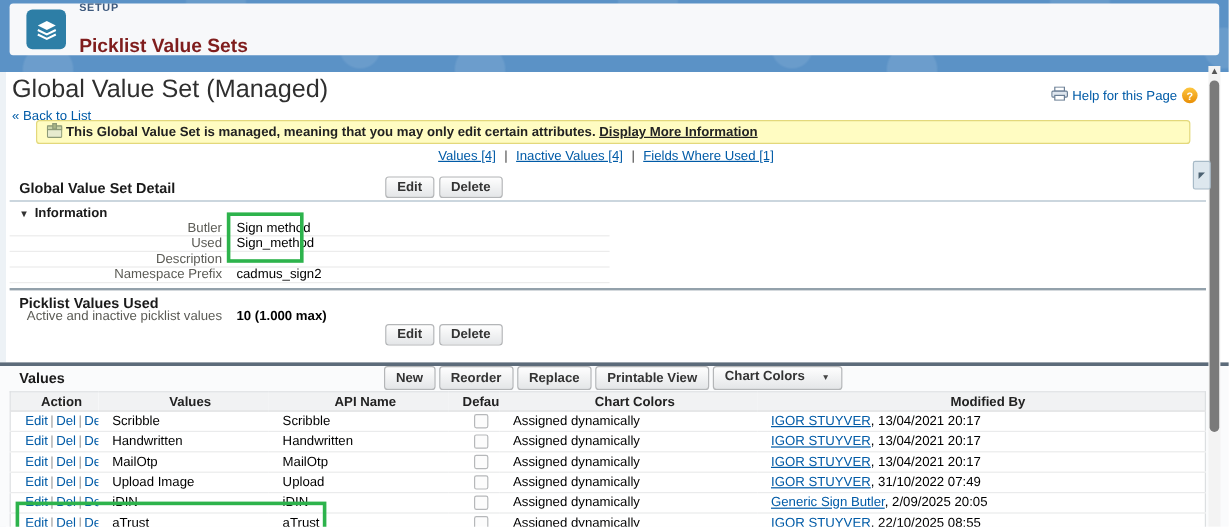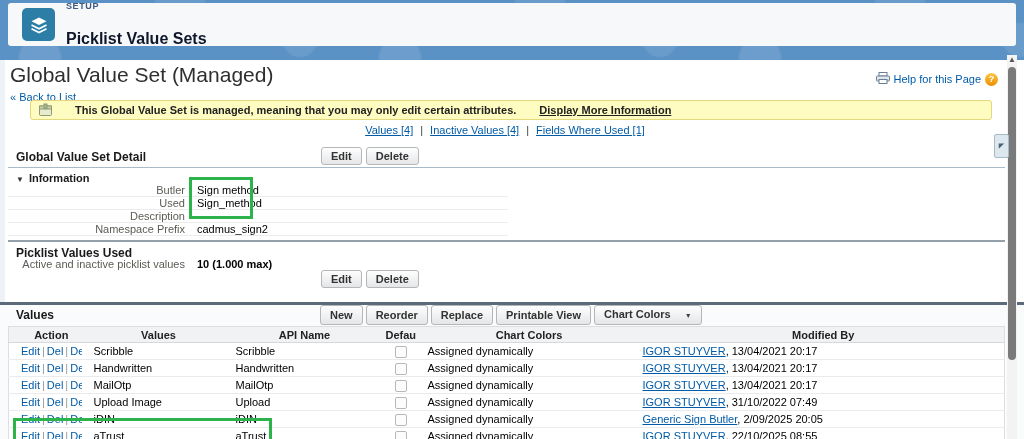--- a/index.html
+++ b/index.html
@@ -12,32 +12,32 @@
     background-image:
       radial-gradient(circle 26px at 40px 58px, rgba(255,255,255,.10) 20px, transparent 22px),
       radial-gradient(circle 30px at 180px 2px, rgba(255,255,255,.08) 24px, transparent 26px),
       radial-gradient(circle 22px at 300px 40px, rgba(255,255,255,.09) 16px, transparent 18px);
     background-size:360px 60px;}
   .header-card{position:absolute;left:8px;top:3px;width:1008px;height:43px;background:#f7f8fa;
     border-radius:3px;display:flex;align-items:center;gap:11px;padding-left:14px;box-sizing:border-box;}
   .setup-icon{width:33px;height:33px;border-radius:5px;background:var(--icon-teal,#2d7ea6);
     display:flex;align-items:center;justify-content:center;flex:0 0 auto;}
   .eyebrow{font-size:9px;font-weight:bold;color:#3e5a7e;letter-spacing:.6px;margin-bottom:19px;}
-  .header-title{font-size:16px;font-weight:bold;color:#0f172a;}
+  .header-title{font-size:16px;font-weight:bold;color:#7f1d1d;}
 
   
   .page-title{position:absolute;left:10px;top:63px;font-size:21px;color:#2f2f2f;}
   .back-link{position:absolute;left:10px;top:91px;font-size:11px;color:var(--link,#015ba7);text-decoration:none;cursor:pointer;}
   .help-area{position:absolute;right:26px;top:72px;display:flex;align-items:center;gap:4px;font-size:11px;}
   .help-link{color:var(--link,#015ba7);text-decoration:none;cursor:pointer;}
   .help-badge{width:13px;height:13px;border-radius:50%;background:linear-gradient(#fdc640,#e98f06);
     color:#fff;font-size:9px;font-weight:bold;display:flex;align-items:center;justify-content:center;cursor:pointer;}
 
   .msg-banner{position:absolute;left:30px;top:100px;width:962px;height:20px;background:var(--banner-yellow-bg,#fffcc2);
-    border:1px solid var(--banner-yellow-border,#e3d87b);border-radius:3px;display:flex;align-items:center;gap:23px;
+    border:1px solid var(--banner-yellow-border,#e3d87b);border-radius:3px;display:flex;align-items:center;gap:3px;
     padding-left:8px;box-sizing:border-box;font-size:11px;font-weight:bold;color:#222;}
   .msg-banner a{color:#222;text-decoration:underline;cursor:pointer;}
 
   .jump-links{position:absolute;left:0;top:124px;width:1010px;text-align:center;font-size:11px;color:#333;}
   .jump-links a{color:var(--link,#015ba7);text-decoration:underline;cursor:pointer;}
   .jump-sep{margin:0 7px;color:#444;}
 
   
   .detail-title{position:absolute;left:16px;top:150px;font-size:12px;font-weight:bold;color:#1a1a1a;}
   .btn{font-family:"Liberation Sans",sans-serif;font-size:11px;font-weight:bold;color:#333;

